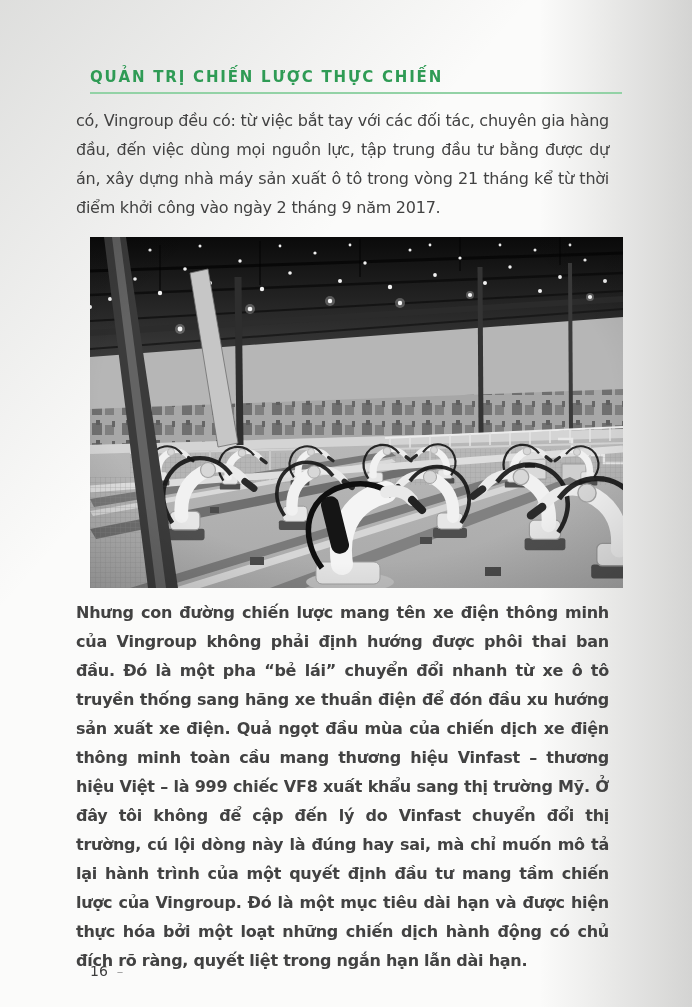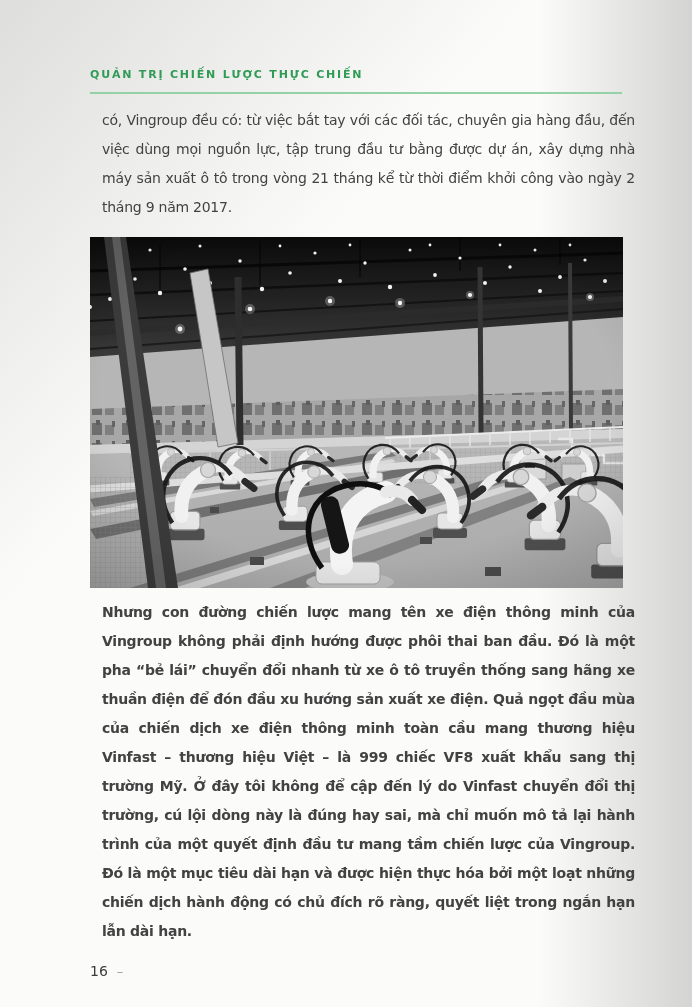--- a/index.html
+++ b/index.html
@@ -6,30 +6,30 @@
   body{
     width:692px;height:1007px;position:relative;overflow:hidden;
     font-family:"DejaVu Sans","Liberation Sans",sans-serif;
     background:
       linear-gradient(to right, rgba(100,100,98,0) 78%, rgba(100,100,98,0.26) 100%),
       linear-gradient(131deg, rgba(105,107,104,0.20) 0%, rgba(105,107,104,0.0) 34%),
       #fbfbfa;
   }
   .header-title{
     position:absolute;left:90px;top:68px;width:540px;
-    font-size:11px;font-weight:bold;letter-spacing:1.8px;
+    font-size:15px;font-weight:bold;letter-spacing:1.8px;
     color:var(--accent-green,#2f9b55);
   }
   .header-rule{
     position:absolute;left:90px;top:92px;width:532px;height:2px;
     background:var(--rule-green,#93d2a6);border:none;
   }
   .body-par{
-    position:absolute;left:102px;width:533px;margin:0;
-    font-size:14px;line-height:29px;letter-spacing:-0.25px;
+    position:absolute;left:76px;width:533px;margin:0;
+    font-size:16px;line-height:29px;letter-spacing:-0.25px;
     color:var(--text-gray,#424242);
     text-align:justify;text-justify:inter-word;
   }
   #par1{top:106px;}
   #par2{top:598px;font-weight:bold;}
   .photo-wrap{
     position:absolute;left:90px;top:237px;width:533px;height:351px;
     background:#bdbdbd;
   }
   .photo-wrap svg{display:block;width:100%;height:100%;}

